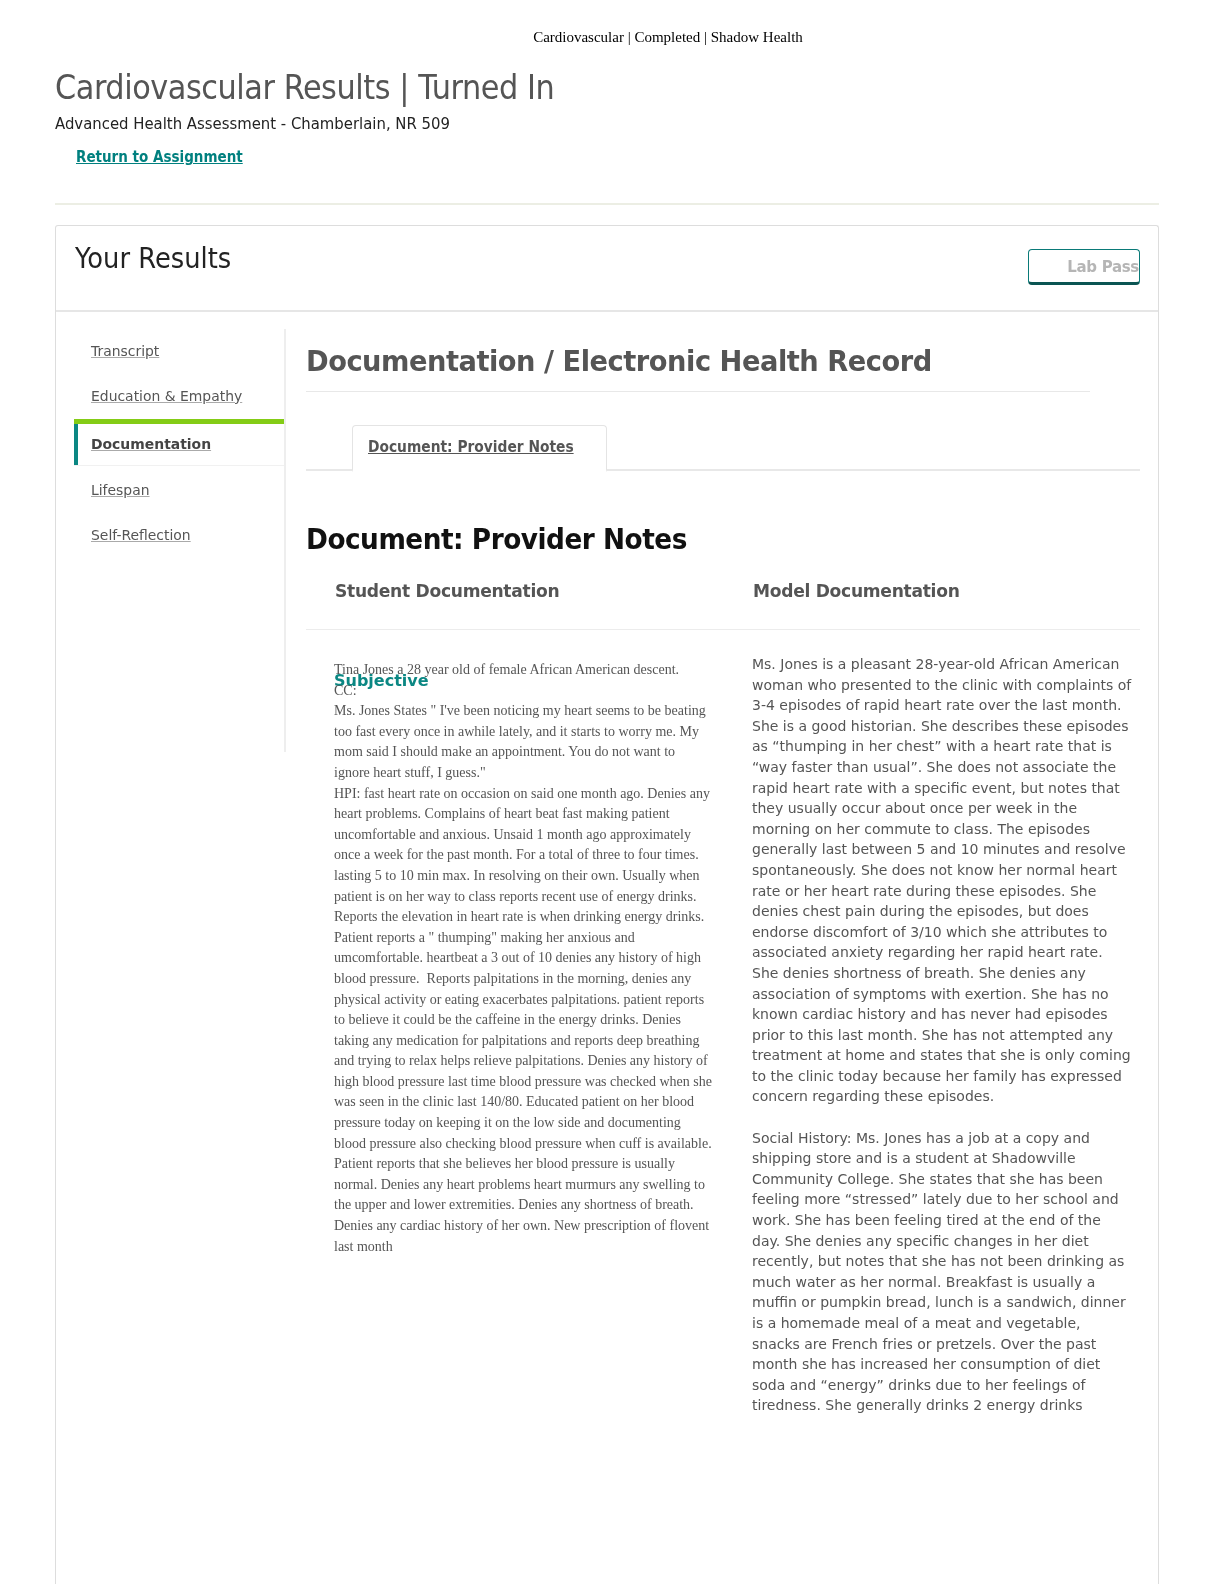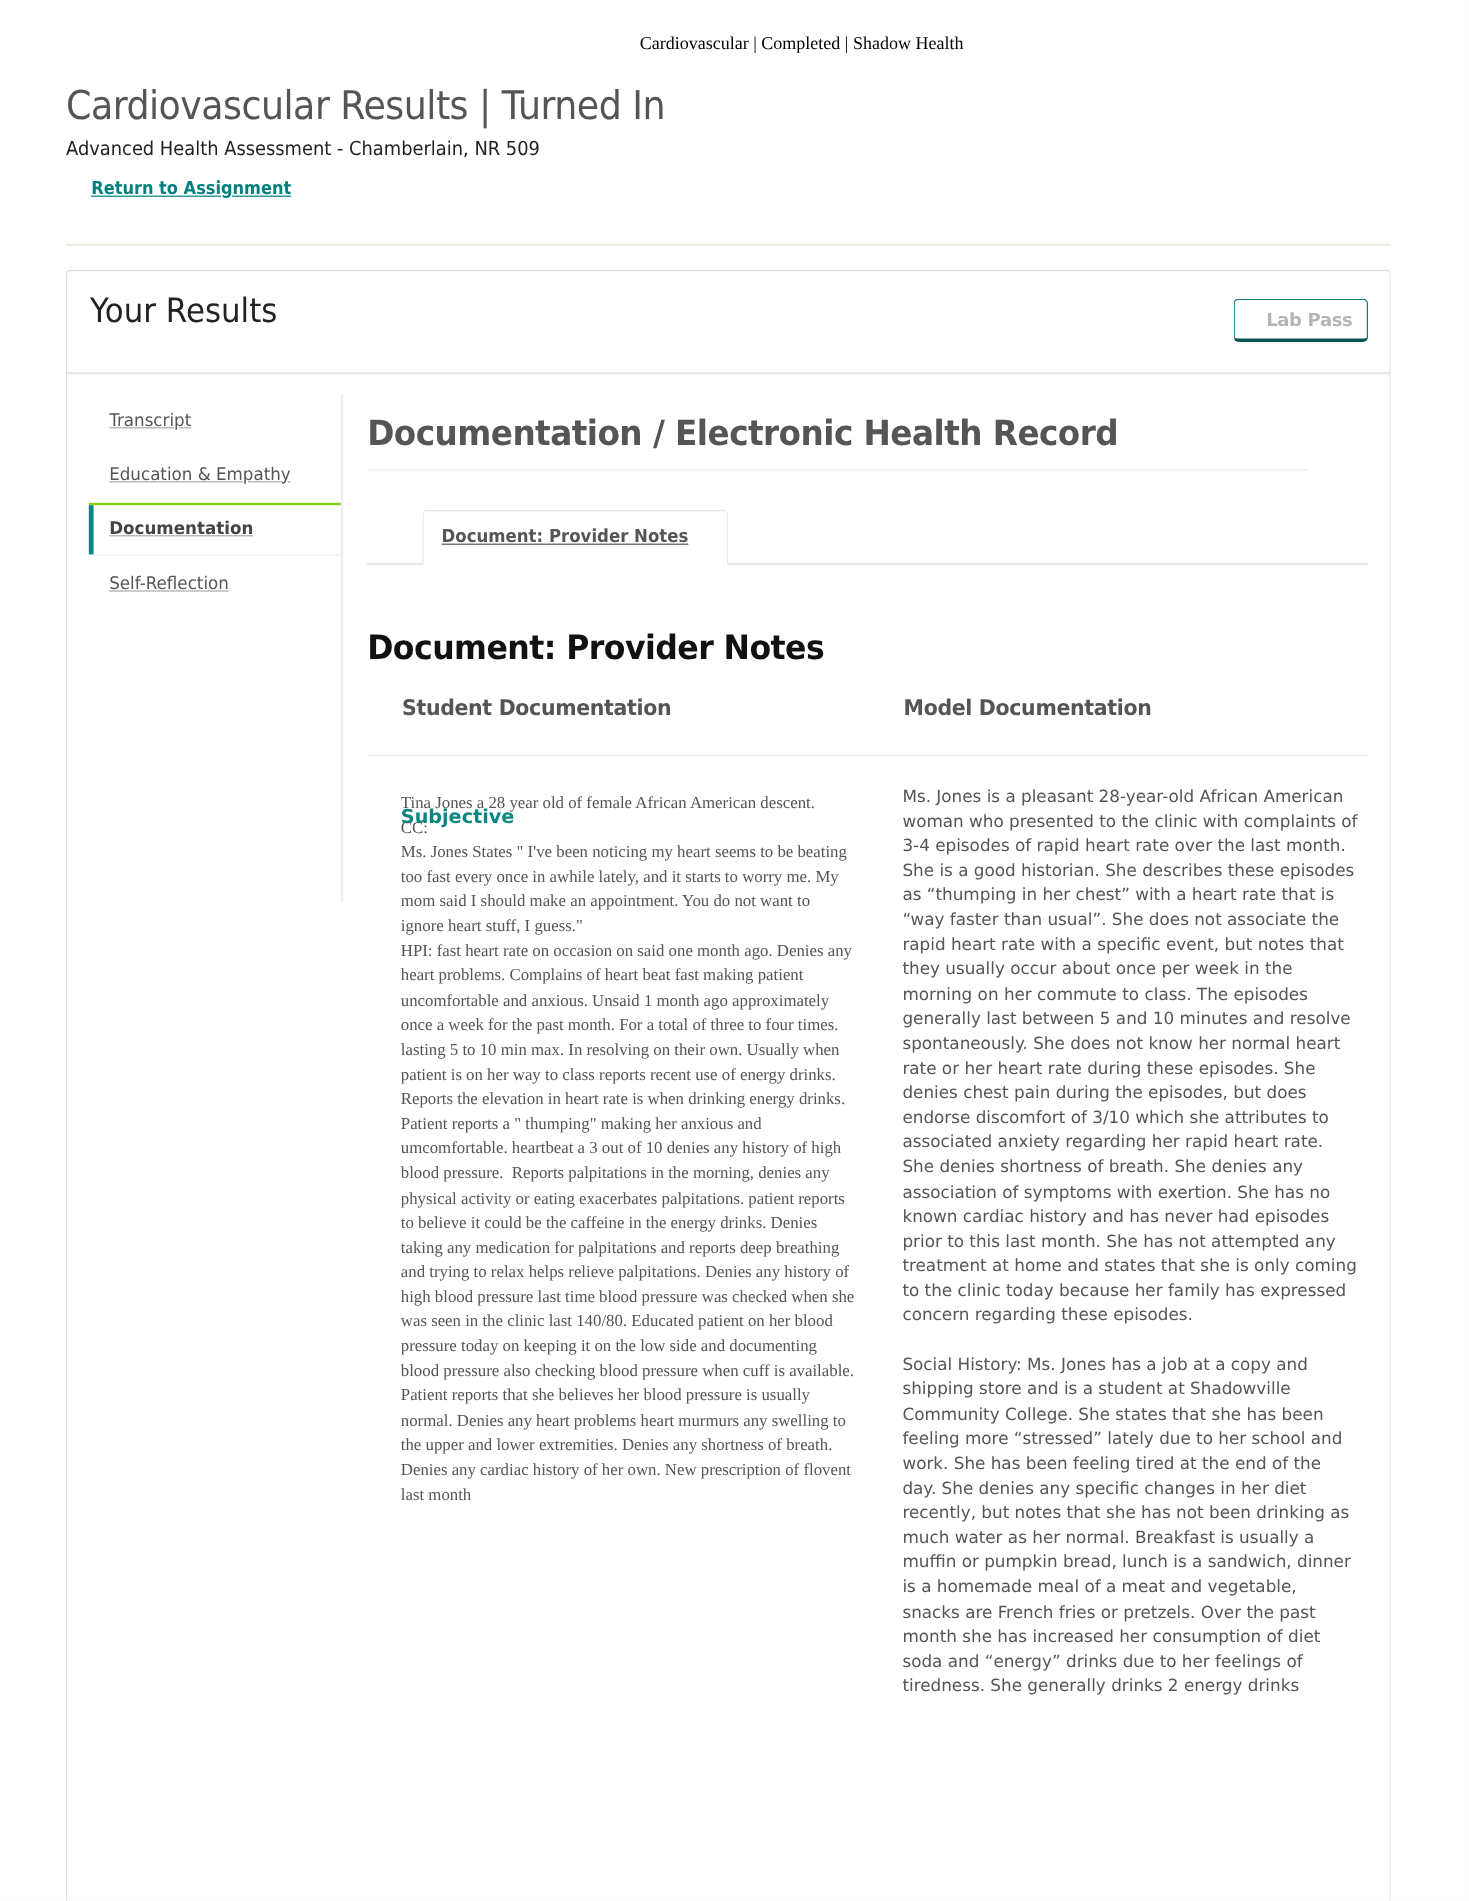--- a/index.html
+++ b/index.html
@@ -6,26 +6,26 @@
     body { width: 1224px; height: 1584px; position: relative; overflow: hidden; font-family: "DejaVu Sans", sans-serif; color: #555; }
     .print-header { position: absolute; top: 29px; left: 0; width: 1336px; text-align: center; font-family: "Liberation Serif", serif; font-size: 15px; color: #000; }
     .page-title { position: absolute; left: 55px; top: 68px; margin: 0; font-family: "DejaVu Sans", sans-serif; font-weight: normal; font-size: 33px; color: #555; letter-spacing: -0.5px; transform: scaleX(0.92); transform-origin: left; }
     .page-subtitle { position: absolute; left: 55px; top: 114px; margin: 0; font-size: 16px; color: #222; transform: scaleX(0.93); transform-origin: left; }
     .return-link { position: absolute; left: 76px; top: 148px; font-size: 15px; font-weight: bold; color: #00807f; text-decoration: underline; transform: scaleX(0.9); transform-origin: left; }
     .top-rule { position: absolute; left: 55px; top: 203px; width: 1104px; height: 2px; background: #eceee4; }
 
     .results-card { position: absolute; left: 55px; top: 225px; width: 1102px; height: 1400px; border: 1px solid #ddd; border-bottom: none; border-radius: 3px 3px 0 0; }
     .results-header { height: 84px; border-bottom: 2px solid #e6e6e6; position: relative; }
     .results-title { position: absolute; left: 19px; top: 16px; margin: 0; font-weight: normal; font-size: 28px; color: #222; transform: scaleX(0.92); transform-origin: left; }
-    .lab-pass { position: absolute; right: 18px; top: 23px; width: 112px; height: 36px; border: 1px solid #0a7a78; border-bottom: 3px solid #0b5553; border-radius: 4px; background: #fff; color: #b5b5b5; font-weight: bold; font-size: 15px; text-align: right; padding-right: 12px; box-sizing: border-box; line-height: 33px; font-family: "DejaVu Sans", sans-serif; letter-spacing: -0.3px; }
+    .lab-pass { position: absolute; right: 18px; top: 23px; width: 112px; height: 36px; border: 1px solid #0a7a78; border-bottom: 3px solid #0b5553; border-radius: 4px; background: #fff; color: #b5b5b5; font-weight: bold; font-size: 15px; text-align: right; padding-right: 0; box-sizing: border-box; line-height: 33px; font-family: "DejaVu Sans", sans-serif; letter-spacing: -0.3px; }
 
     .sidebar { position: absolute; left: 18px; top: 103px; width: 210px; height: 423px; border-right: 2px solid #eee; }
     .nav-item { display: block; height: 44.5px; line-height: 44.5px; padding-left: 17px; font-size: 14.5px; color: #555; position: relative; }
     .nav-item span { text-decoration: underline; text-decoration-color: #aaa; transform: scaleX(0.96); display: inline-block; transform-origin: left; }
-    .nav-item.active { border-top: 2px solid #84cc16; border-bottom: 1px solid #f1f1f1; height: 41px; line-height: 41px; margin: 1px 0 2px 0; }
+    .nav-item.active { border-top: 5px solid #84cc16; border-bottom: 1px solid #f1f1f1; height: 41px; line-height: 41px; margin: 1px 0 2px 0; }
     .nav-item.active::before { content: ""; position: absolute; left: 0; top: 0; width: 4px; height: 100%; background: #0b8783; }
     .nav-item.active span { font-weight: bold; color: #444; }
 
     .main { position: absolute; left: 250px; top: 103px; width: 834px; }
     .ehr-title { margin: 0; padding-top: 15px; font-size: 29px; font-weight: bold; color: #555; letter-spacing: -0.5px; transform: scaleX(0.94); transform-origin: left; height: 47px; border-bottom: 1px solid #e8e8e8; }
     .tabs { position: relative; height: 77px; border-bottom: 2px solid #e8e8e8; }
     .tab { position: absolute; left: 46px; top: 33px; height: 44px; padding: 0 15px; border: 1px solid #e4e4e4; border-bottom: 2px solid #fff; border-radius: 4px 4px 0 0; background: #fff; line-height: 42px; font-size: 15px; font-weight: bold; color: #555; }
     .tab span { text-decoration: underline; transform: scaleX(0.92); display: inline-block; transform-origin: left; }
     .doc-title { margin: 52px 0 0 0; font-size: 28px; font-weight: bold; color: #111; letter-spacing: -0.5px; transform: scaleX(0.94); transform-origin: left; height: 36px; }
     .doc-cols-head { position: relative; height: 66px; border-bottom: 1px solid #ececec; margin-top: 4px; }
@@ -51,20 +51,21 @@
 <div class="results-card">
   <div class="results-header">
     <h2 class="results-title">Your Results</h2>
     <button class="lab-pass">Lab Pass</button>
   </div>
 
   <nav class="sidebar">
     <a class="nav-item"><span>Transcript</span></a>
     <a class="nav-item"><span>Education &amp; Empathy</span></a>
     <a class="nav-item active"><span>Documentation</span></a>
+    <a class="nav-item"><span>Lifespan</span></a>
     <a class="nav-item"><span>Self-Reflection</span></a>
   </nav>
 
   <div class="main">
     <h2 class="ehr-title">Documentation / Electronic Health Record</h2>
     <div class="tabs">
       <div class="tab"><span>Document: Provider Notes</span></div>
     </div>
     <h2 class="doc-title">Document: Provider Notes</h2>
     <div class="doc-cols-head">

